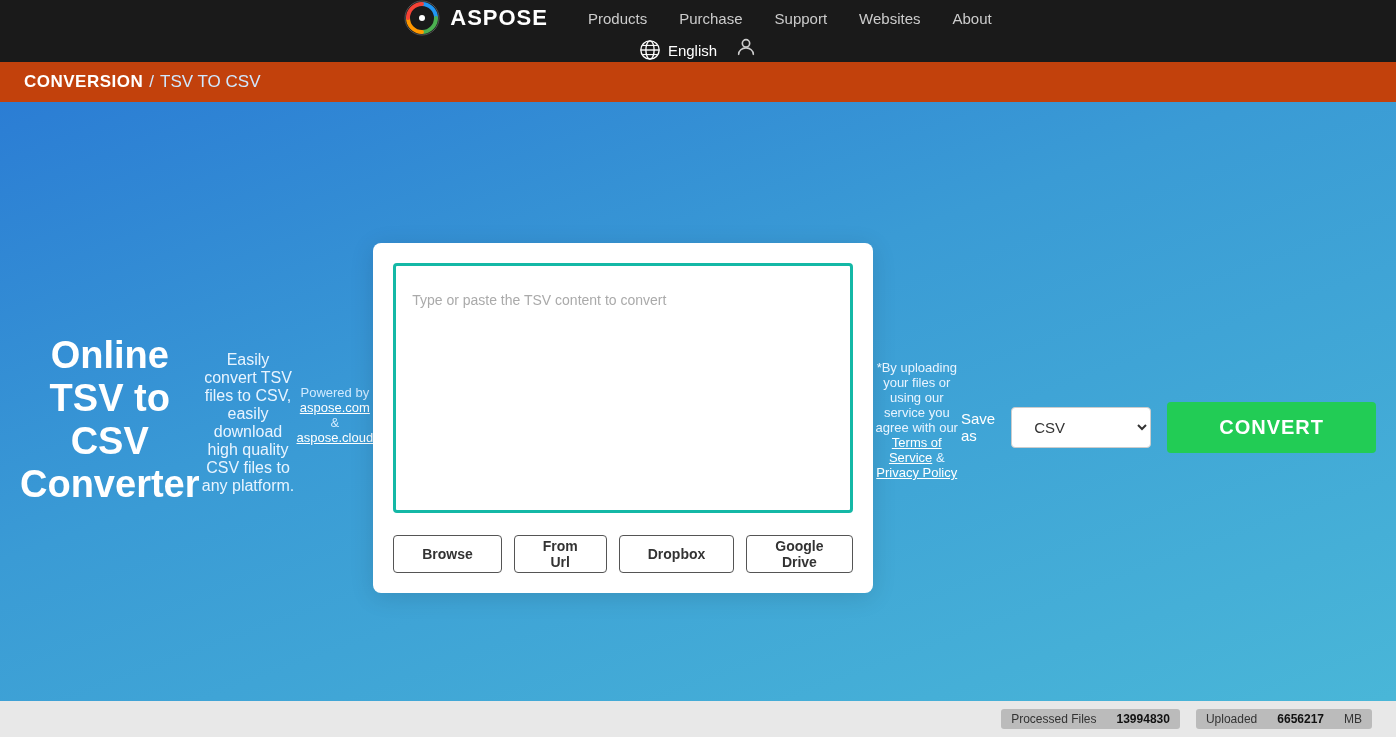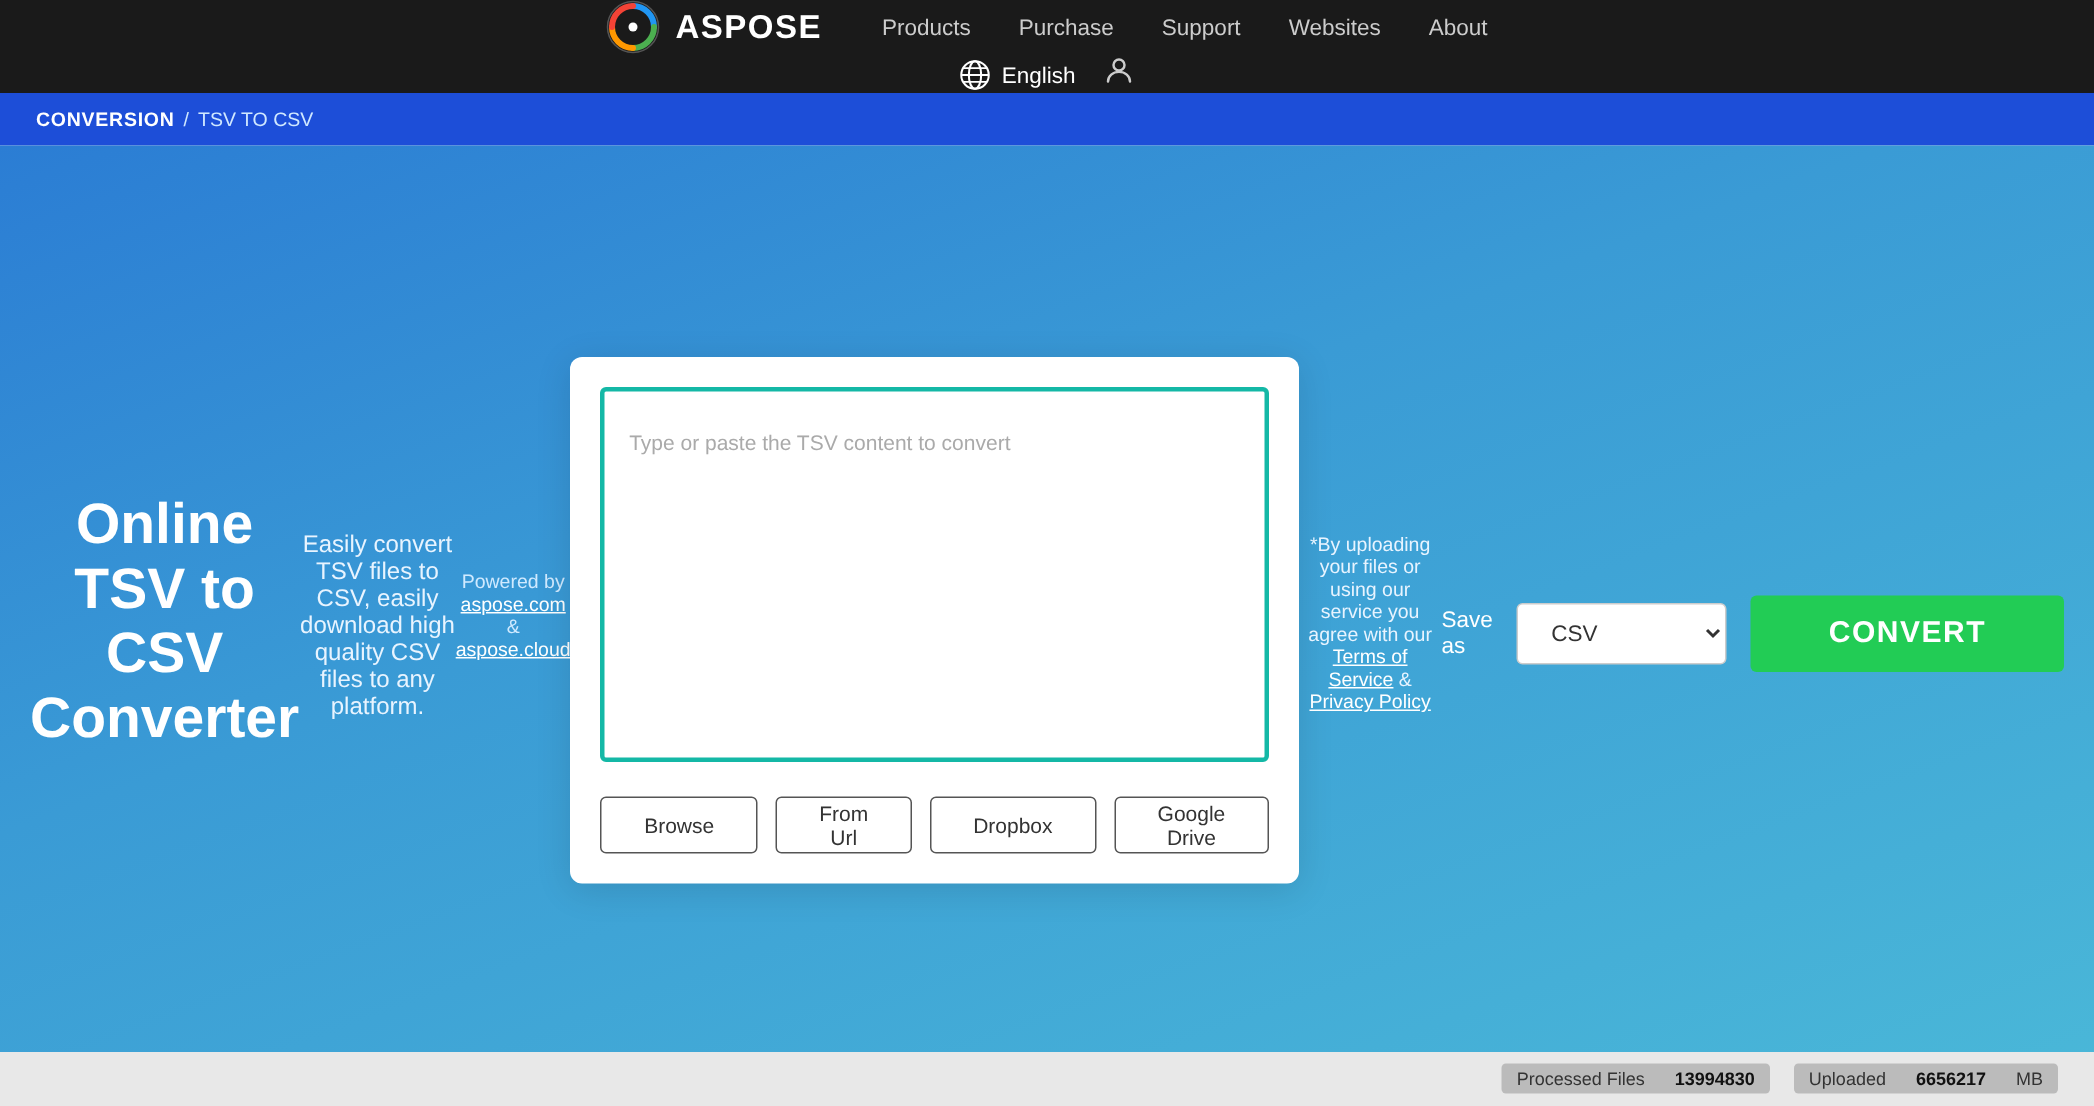--- a/index.html
+++ b/index.html
@@ -65,23 +65,23 @@
       height: 22px;
     }
     .user-icon {
       color: #ccc;
       font-size: 22px;
       cursor: pointer;
     }
 
     
     .breadcrumb {
-      background: #1d4ed8;
+      background: #c2410c;
       padding: 10px 24px;
-      font-size: 13px;
+      font-size: 17px;
       color: #fff;
       display: flex;
       align-items: center;
       gap: 6px;
     }
     .breadcrumb-link {
       color: #fff;
       text-decoration: none;
       font-weight: 600;
       letter-spacing: 0.5px;
@@ -157,21 +157,21 @@
       justify-content: center;
     }
     .file-btn {
       padding: 2px 28px;
       border: 1.5px solid #555;
       background: #fff;
       border-radius: 4px;
       font-size: 14px;
       color: #333;
       cursor: pointer;
-      font-weight: 400;
+      font-weight: 700;
     }
 
     
     .terms-text {
       font-size: 13px;
       color: #e8f4ff;
       text-align: center;
       margin-bottom: 14px;
     }
     .terms-text a {

